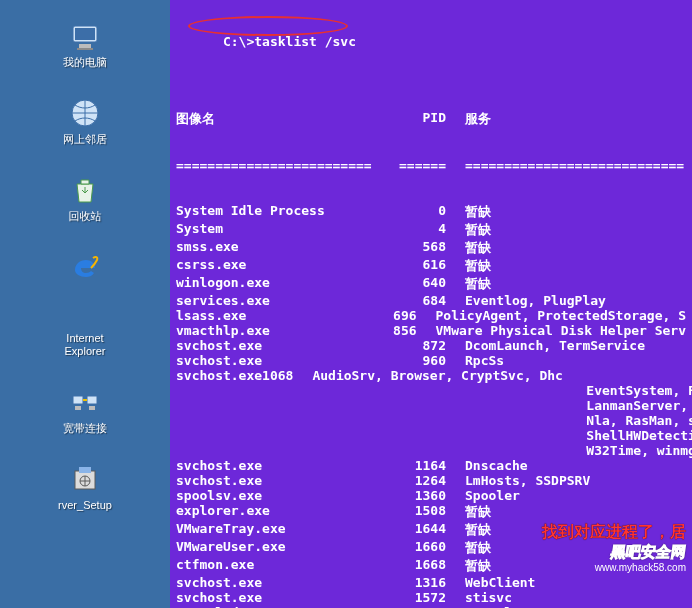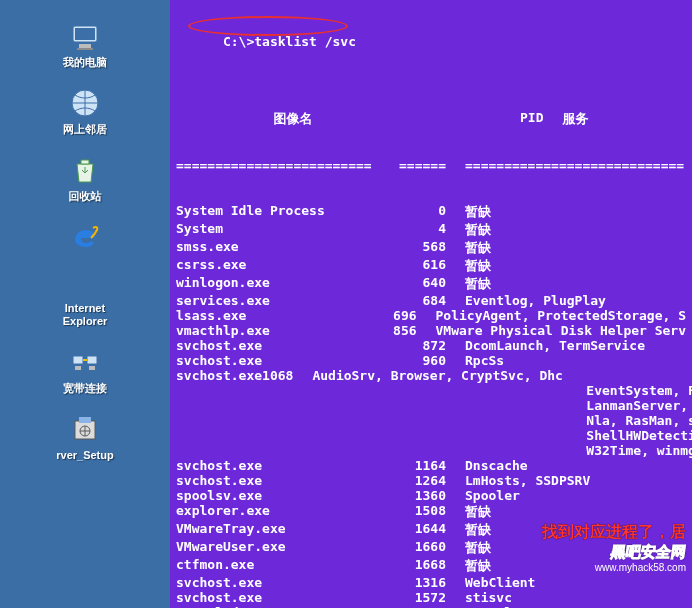--- a/index.html
+++ b/index.html
@@ -12,22 +12,21 @@
     position: relative;
   }
   .desktop-icons {
     position: absolute;
     left: 0;
     top: 20px;
     width: 170px;
     display: flex;
     flex-direction: column;
     align-items: center;
-    gap: 18px;
-    font-weight: bold;
+    gap: 28px;
   }
   .desktop-icon {
     display: flex;
     flex-direction: column;
     align-items: center;
     width: 70px;
     cursor: pointer;
   }
   .desktop-icon .icon-box {
     width: 32px;
@@ -64,21 +63,21 @@
     width: 160px;
     height: 20px;
     border: 2px solid #e83030;
     border-radius: 50%;
     pointer-events: none;
   }
   .cols { display: flex; }
   .c1 { width: 220px; }
   .c2 { width: 50px; text-align: right; }
   .c3 { padding-left: 8px; margin-left: 11px; }
-  .hdr { margin-top: 16px; justify-content: center; }
+  .hdr { margin-top: 16px; }
   .divider { display: flex; }
   .watermark {
     position: absolute;
     right: 6px;
     bottom: 35px;
     z-index: 10;
     text-align: right;
   }
   .watermark .line1 {
     color: #ff3333;

